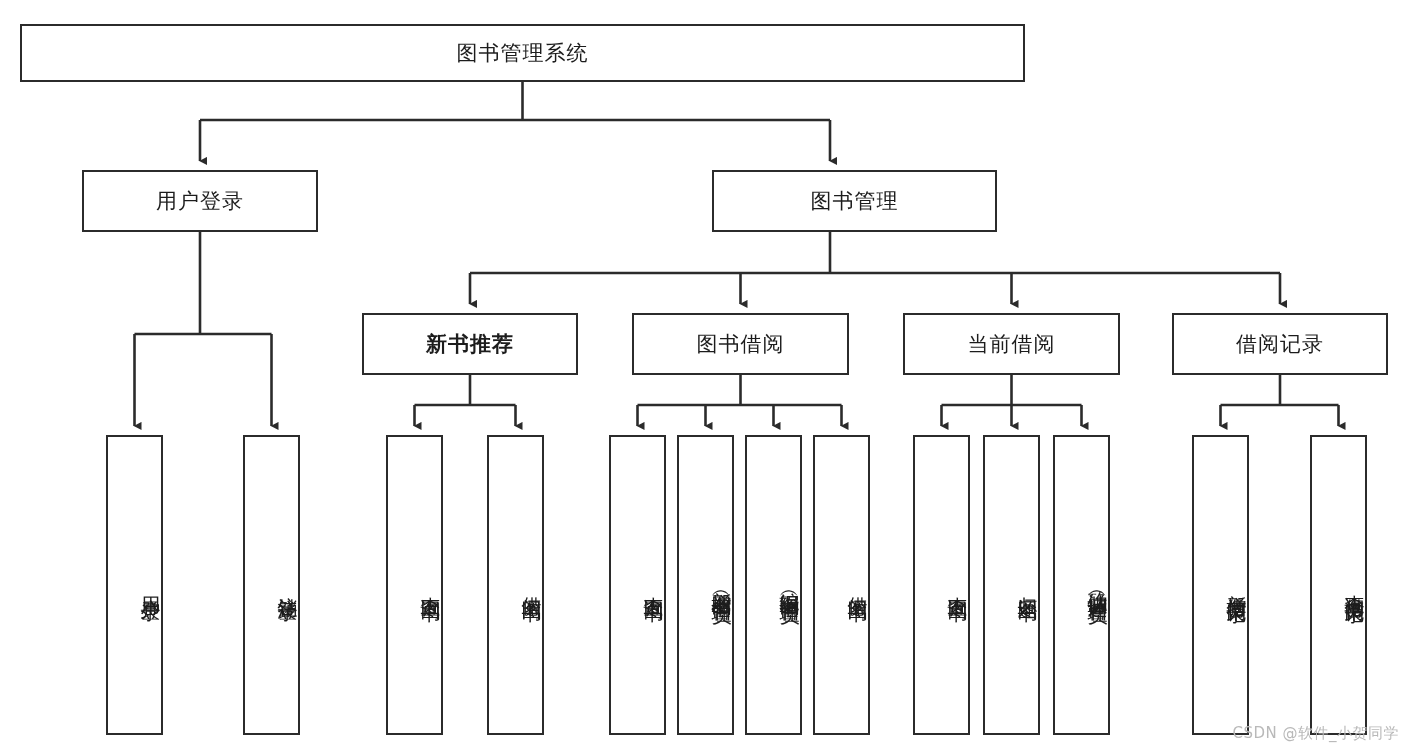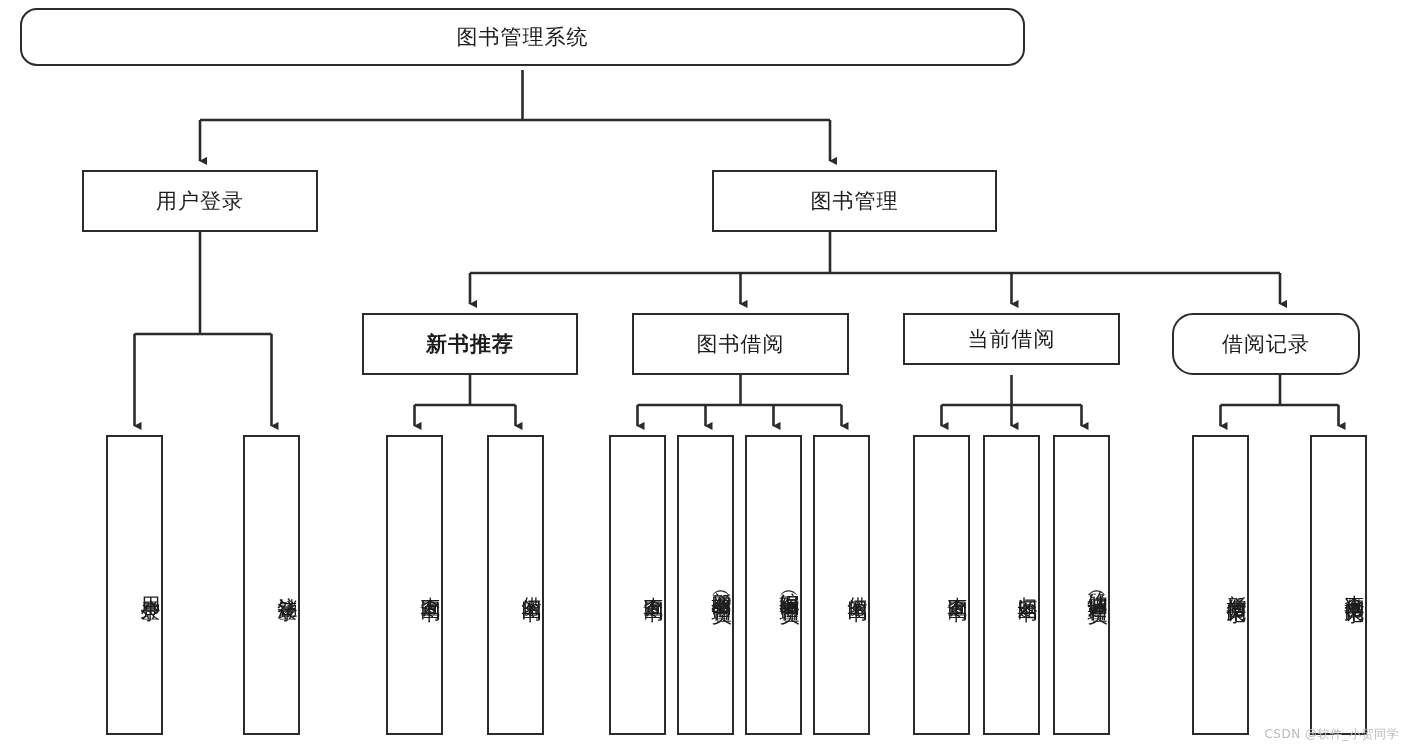--- a/index.html
+++ b/index.html
@@ -54,21 +54,21 @@
     text-align: center;
   }
   .node.vertical .label {
     writing-mode: vertical-rl;
     text-orientation: upright;
   }
   #watermark {
     position: absolute;
     right: 6px;
     bottom: 4px;
-    font-size: 12px;
+    font-size: 15px;
     color: #b9b9b9;
     letter-spacing: 0.5px;
     white-space: nowrap;
     font-family: "DejaVu Sans", "Liberation Sans", sans-serif;
   }
 </style>
 </head>
 <body>
 
 <div id="canvas">
@@ -110,39 +110,39 @@
         <path d="M 1011.5 405 L 1011.5 426" marker-end="url(#arrowhead)"></path>
         <path d="M 1081.5 405 L 1081.5 426" marker-end="url(#arrowhead)"></path>
         <path d="M 1280 375 L 1280 405"></path>
         <path d="M 1220.5 405 L 1338.5 405"></path>
         <path d="M 1220.5 405 L 1220.5 426" marker-end="url(#arrowhead)"></path>
         <path d="M 1338.5 405 L 1338.5 426" marker-end="url(#arrowhead)"></path>
       </g>
   </svg>
 
   <div id="node-layer">
-      <div class="node horizontal" style="left: 20px; top: 8px; width: 1005px; height: 58px; border-radius: 17px;">
+      <div class="node horizontal" style="left: 20px; top: 24px; width: 1005px; height: 58px;">
         <span class="label">图书管理系统</span>
       </div>
       <div class="node horizontal" style="left: 82px; top: 170px; width: 236px; height: 62px;">
         <span class="label">用户登录</span>
       </div>
       <div class="node horizontal" style="left: 712px; top: 170px; width: 285px; height: 62px;">
         <span class="label">图书管理</span>
       </div>
       <div class="node horizontal" style="left: 362px; top: 313px; width: 216px; height: 62px; font-weight: bold;">
         <span class="label">新书推荐</span>
       </div>
       <div class="node horizontal" style="left: 632px; top: 313px; width: 217px; height: 62px;">
         <span class="label">图书借阅</span>
       </div>
-      <div class="node horizontal" style="left: 903px; top: 313px; width: 217px; height: 52px;">
+      <div class="node horizontal" style="left: 903px; top: 313px; width: 217px; height: 62px;">
         <span class="label">当前借阅</span>
       </div>
-      <div class="node horizontal" style="left: 1172px; top: 313px; width: 188px; height: 62px; border-radius: 21px;">
+      <div class="node horizontal" style="left: 1172px; top: 313px; width: 216px; height: 62px;">
         <span class="label">借阅记录</span>
       </div>
       <div class="node vertical" style="left: 106px; top: 435px; width: 57px; height: 300px;">
         <span class="label">用户登录</span>
       </div>
       <div class="node vertical" style="left: 243px; top: 435px; width: 57px; height: 300px;">
         <span class="label">注销登录</span>
       </div>
       <div class="node vertical" style="left: 386px; top: 435px; width: 57px; height: 300px;">
         <span class="label">查询图书</span>

